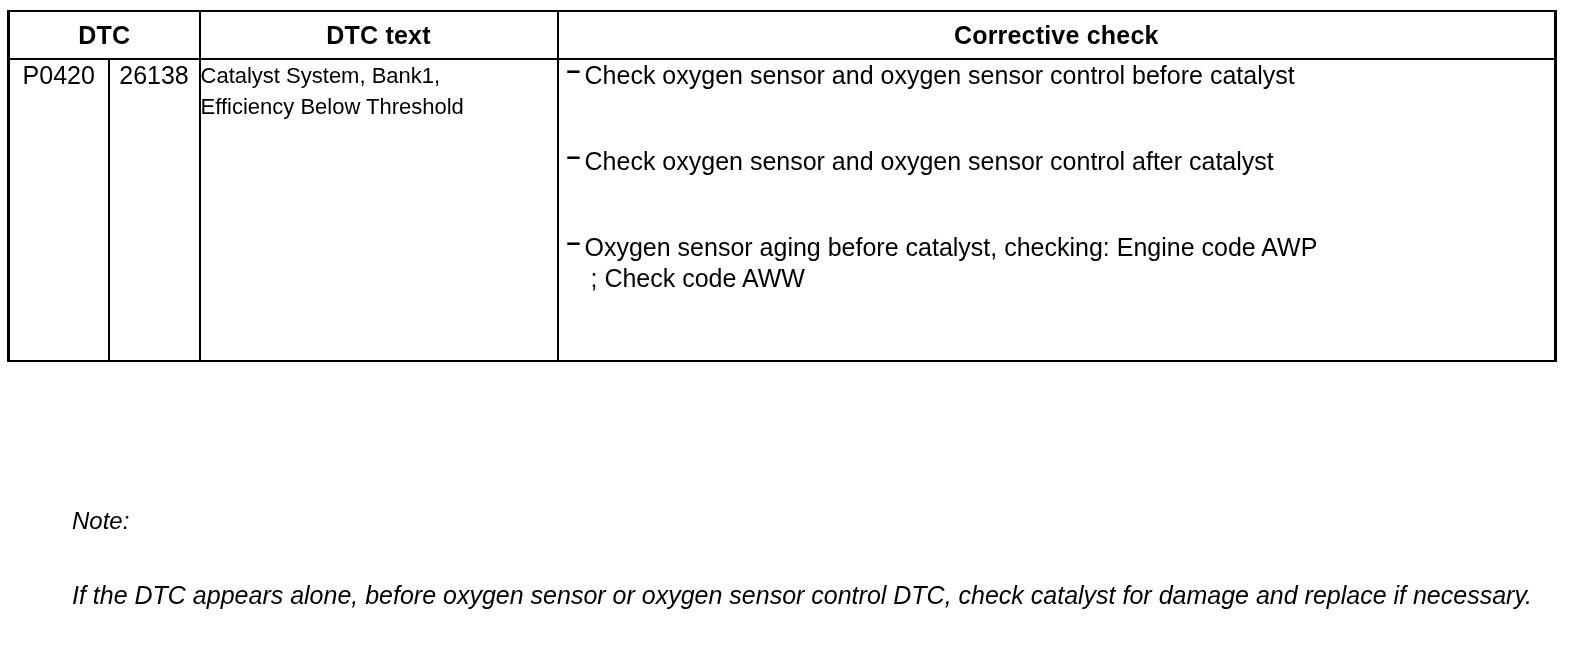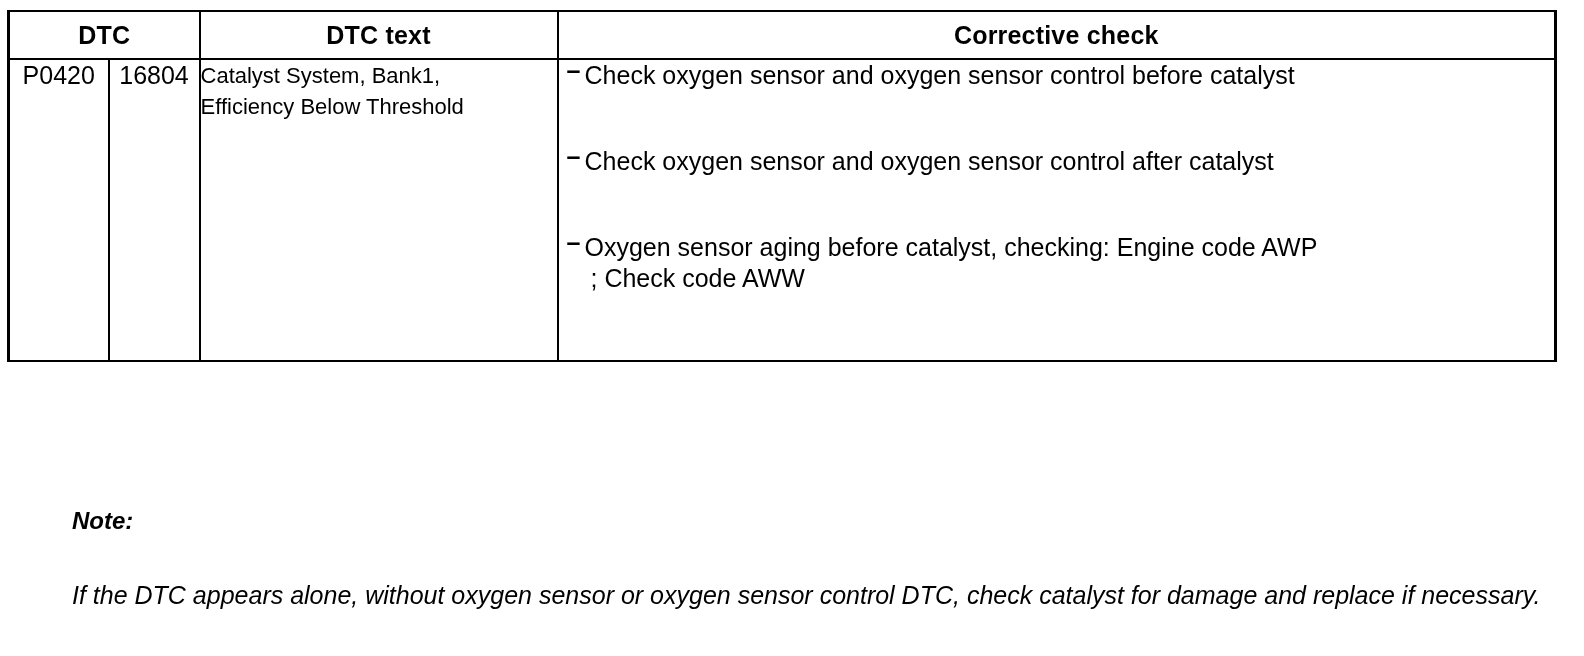--- a/index.html
+++ b/index.html
@@ -110,21 +110,21 @@
 
   
   .note-block {
     position: absolute;
     left: 72px;
     top: 506px;
     width: 1480px;
   }
   .note-title {
     font-style: italic;
-    font-weight: bold;
+    font-weight: normal;
     font-size: 24px;
     line-height: 30px;
     font-family: "Liberation Sans Narrow", "Liberation Sans", sans-serif;
     font-stretch: condensed;
   }
   .note-body {
     margin-top: 44px;
     font-style: italic;
     font-size: 25px;
     line-height: 31px;
@@ -144,21 +144,21 @@
       <col class="col-corr">
   </colgroup>
   <tbody>
     <tr>
       <td class="hdr outer-l" colspan="2">DTC</td>
       <td class="hdr">DTC text</td>
       <td class="hdr outer-r">Corrective check</td>
     </tr>
     <tr class="body-row">
       <td class="cell-code outer-l">P0420</td>
-      <td class="cell-code">16804</td>
+      <td class="cell-code">26138</td>
       <td class="cell-dtctext">
         <span class="l1">Catalyst System, Bank1,</span>
         <span class="l2">Efficiency Below Threshold</span>
       </td>
       <td class="cell-corrective outer-r">
         <span class="action-item narrow">
           <span class="dash">–</span>
           <span>Check oxygen sensor and oxygen sensor control before catalyst</span>
         </span>
         <span class="action-item narrow">
@@ -170,14 +170,14 @@
           <span>Oxygen sensor aging before catalyst, checking: Engine code AWP</span>
           <span class="cont">; Check code AWW</span>
         </span>
       </td>
     </tr>
   </tbody>
 </table>
 
 <div class="note-block">
   <div class="note-title">Note:</div>
-  <div class="note-body">If the DTC appears alone, without oxygen sensor or oxygen sensor control DTC, check catalyst for damage and replace if necessary.</div>
+  <div class="note-body">If the DTC appears alone, before oxygen sensor or oxygen sensor control DTC, check catalyst for damage and replace if necessary.</div>
 </div>
 
 </body></html>

